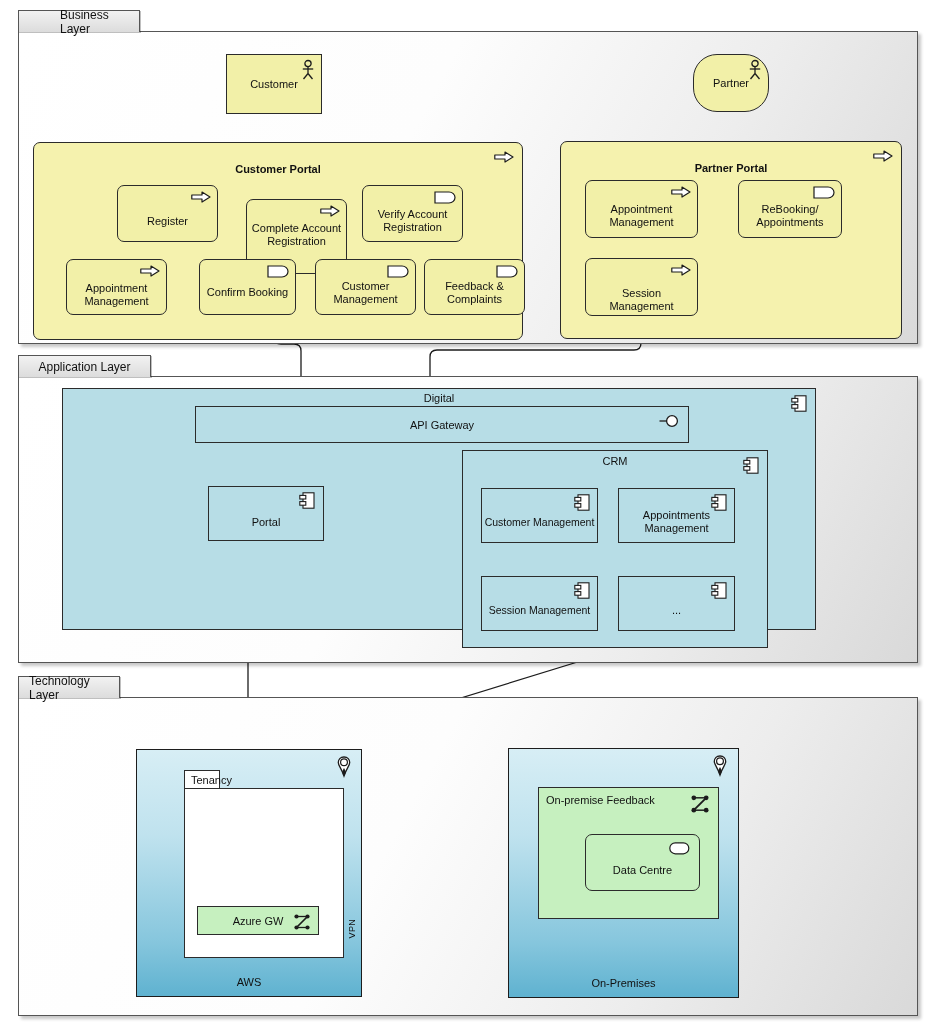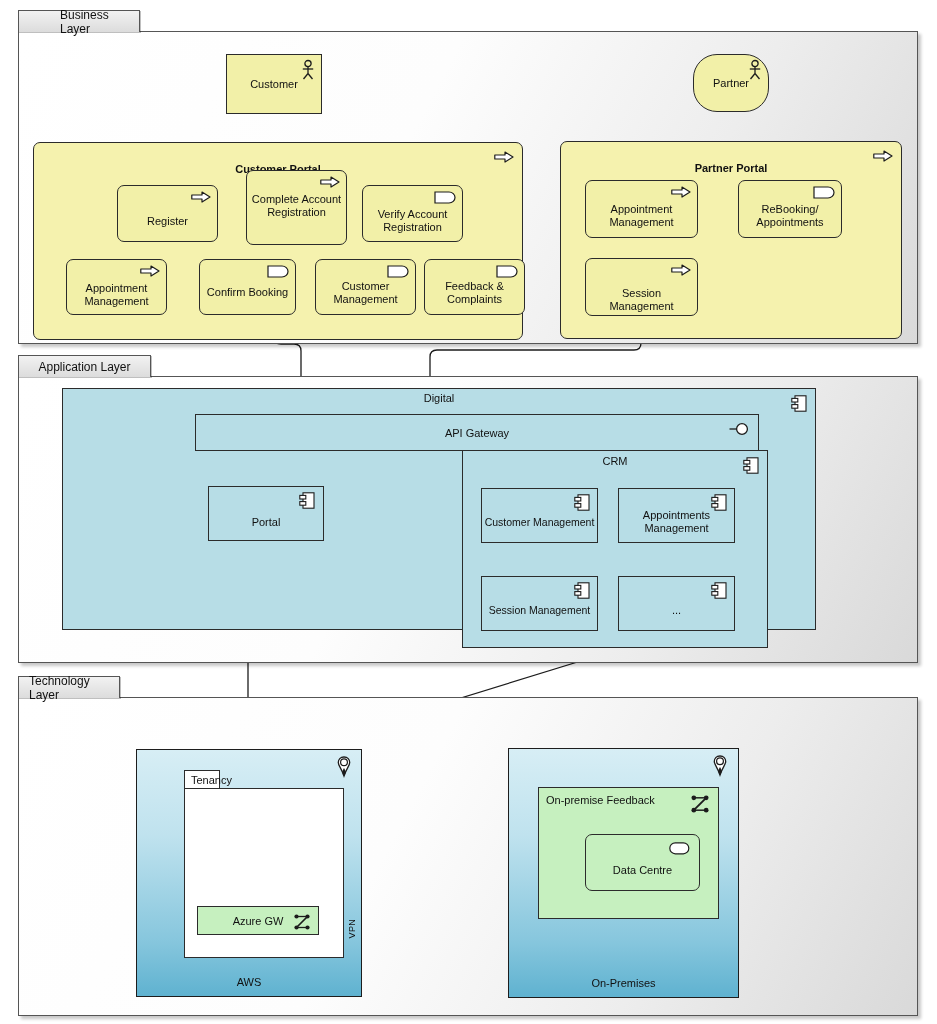--- a/index.html
+++ b/index.html
@@ -184,21 +184,21 @@
 
     <div class="el biz rounded" style="left:99px;top:175px;width:101px;height:57px;">
       <span class="icon" style="right:6px;top:5px;">
         <svg width="20" height="12" viewBox="0 0 20 12">
           <path d="M0.8,4 L11,4 L11,1 L19,6 L11,11 L11,8 L0.8,8 z" fill="#ffffff" stroke="#1c1c1c" stroke-width="1.2" stroke-linejoin="round"></path>
         </svg>
       </span>
       <span class="lbl lbl-mid" style="top:auto;bottom:13px;transform:none;">Register</span>
     </div>
 
-    <div class="el biz rounded" style="left:228px;top:160px;width:101px;height:75px;">
+    <div class="el biz rounded" style="left:228px;top:189px;width:101px;height:75px;">
       <span class="icon" style="right:6px;top:5px;">
         <svg width="20" height="12" viewBox="0 0 20 12">
           <path d="M0.8,4 L11,4 L11,1 L19,6 L11,11 L11,8 L0.8,8 z" fill="#ffffff" stroke="#1c1c1c" stroke-width="1.2" stroke-linejoin="round"></path>
         </svg>
       </span>
       <span class="lbl" style="top:22px;">Complete Account
 Registration</span>
     </div>
 
     <div class="el biz rounded" style="left:344px;top:175px;width:101px;height:57px;">
@@ -299,21 +299,21 @@
       <span class="icon" style="right:8px;top:6px;">
         <svg width="16" height="17" viewBox="0 0 16 17">
           <rect x="4" y="0.8" width="11" height="15.4" fill="#ffffff" stroke="#1c1c1c" stroke-width="1.1"></rect>
           <rect x="0.8" y="3.4" width="6" height="3.6" fill="#ffffff" stroke="#1c1c1c" stroke-width="1.1"></rect>
           <rect x="0.8" y="9.6" width="6" height="3.6" fill="#ffffff" stroke="#1c1c1c" stroke-width="1.1"></rect>
         </svg>
       </span>
       <span class="lbl lbl-top" style="top:3px;">Digital</span>
     </div>
 
-    <div class="el app" style="left:177px;top:59px;width:564px;height:37px;">
+    <div class="el app" style="left:177px;top:51px;width:494px;height:37px;">
       <span class="icon" style="right:7px;top:7px;">
         <svg width="22" height="14" viewBox="0 0 22 14">
           <line x1="0.5" y1="7" x2="8" y2="7" stroke="#1c1c1c" stroke-width="1.3"></line>
           <circle cx="13" cy="7" r="5.4" fill="#ffffff" stroke="#1c1c1c" stroke-width="1.3"></circle>
         </svg>
       </span>
       <span class="lbl lbl-mid">API Gateway</span>
     </div>
 
     <div class="el app" style="left:190px;top:131px;width:116px;height:55px;">

